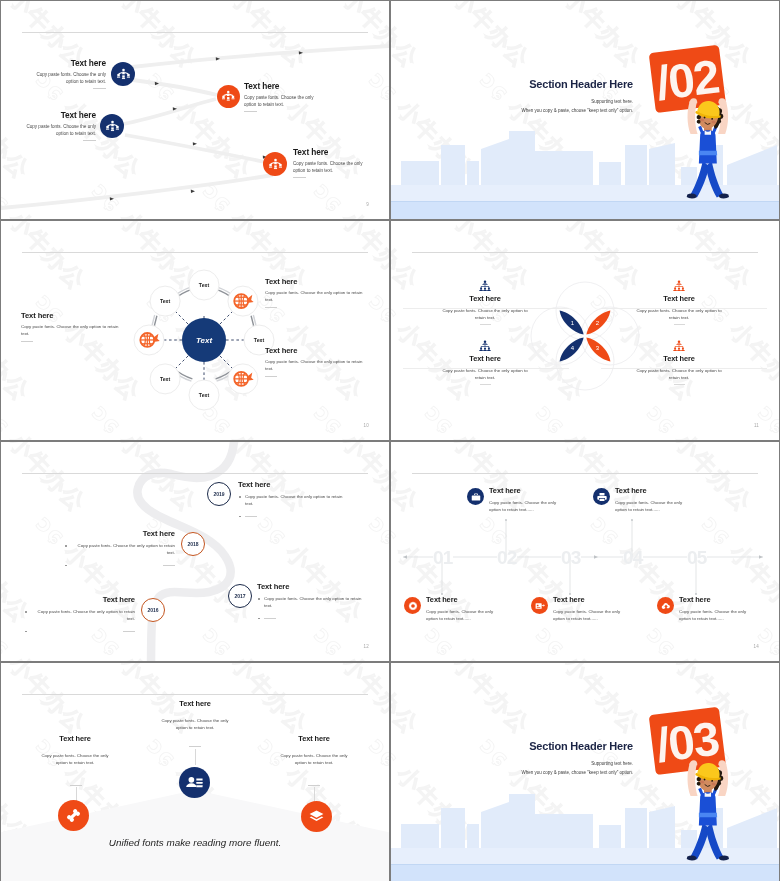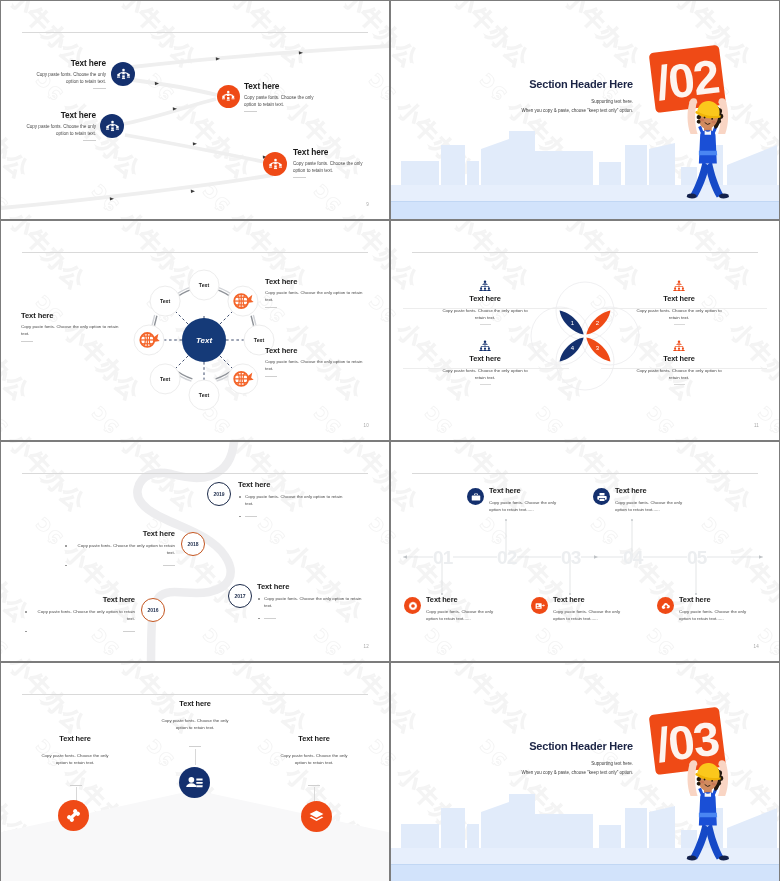--- a/index.html
+++ b/index.html
@@ -818,20 +818,21 @@
       <div class="t-b" style="margin-top:10px;padding:0 31px;">Copy paste fonts. Choose the only option to retain text.</div>
     </div>
     <div class="dash" style="left:307px;top:122px;"></div>
     <div class="stem" style="left:313px;top:124px;height:19px;"></div>
     <div class="ic" style="left:300px;top:138px;width:31px;height:31px;background:#ef4a16;">
         <svg width="15" height="15" viewBox="0 0 24 24">
           <use href="#layersicon" fill="#fff"></use>
         </svg>
       </div>
 
+    <div class="tag" style="left:0;top:174px;width:388px;text-align:center;">Unified fonts make reading more fluent.</div>
   </div>
 
   <div class="slide sec s8">
       <div class="wmwrap">
         <svg viewBox="0 0 390 221" width="390" height="221">
           <text class="wmtxt" x="-134" y="-138" transform="rotate(46 -134 -138)">ɔɕ 小牛办公</text>
           <text class="wmtxt" x="-23" y="-138" transform="rotate(46 -23 -138)">ɔɕ 小牛办公</text>
           <text class="wmtxt" x="88" y="-138" transform="rotate(46 88 -138)">ɔɕ 小牛办公</text>
           <text class="wmtxt" x="199" y="-138" transform="rotate(46 199 -138)">ɔɕ 小牛办公</text>
           <text class="wmtxt" x="310" y="-138" transform="rotate(46 310 -138)">ɔɕ 小牛办公</text>

